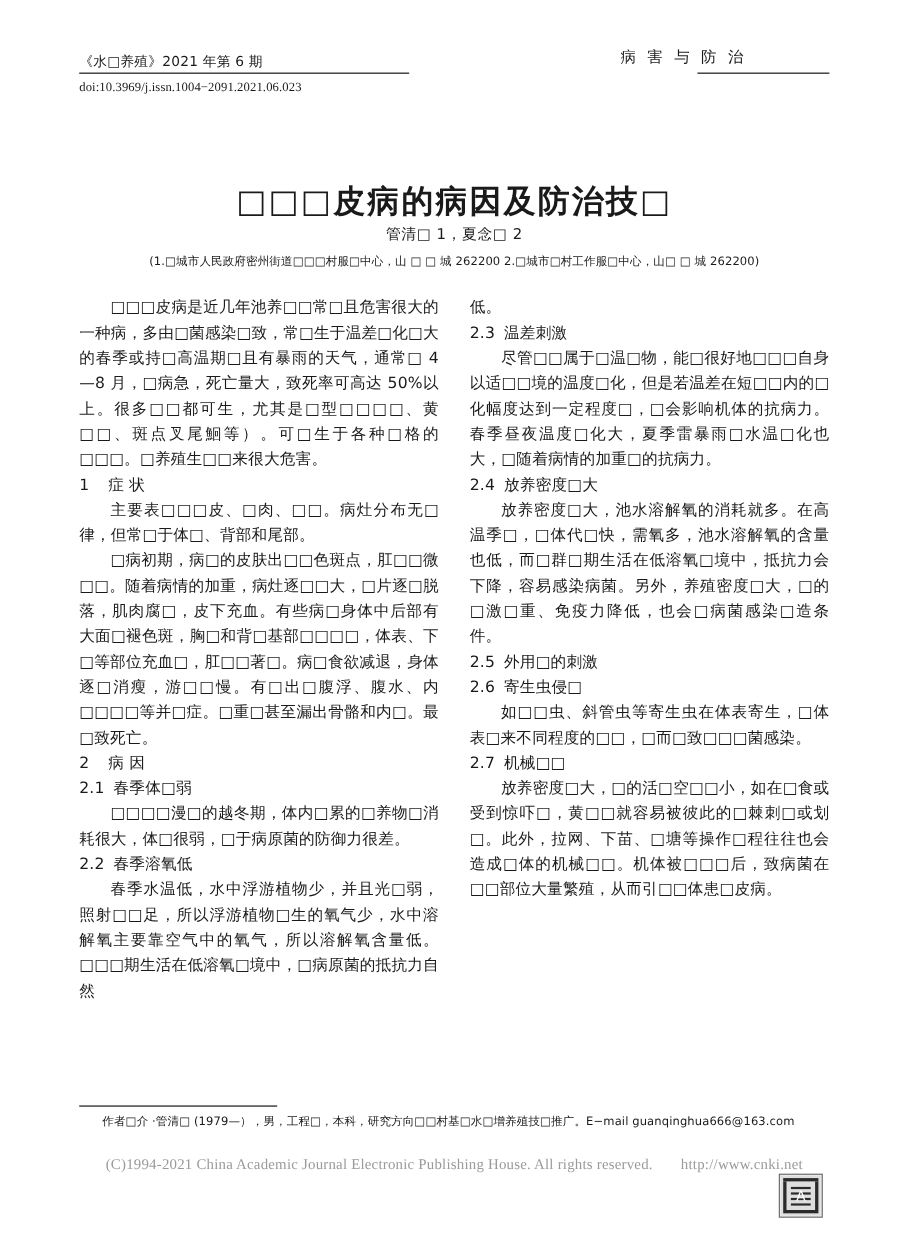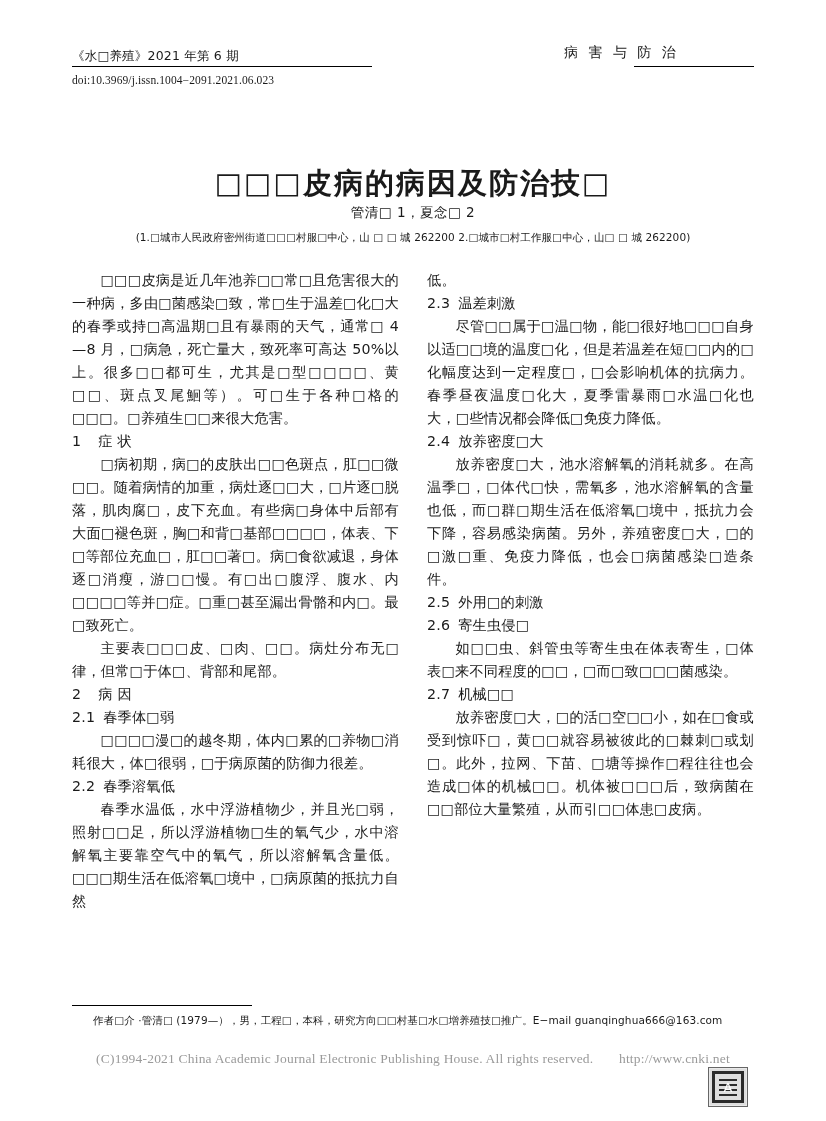--- a/index.html
+++ b/index.html
@@ -175,32 +175,32 @@
   <div class="doi">doi:10.3969/j.issn.1004−2091.2021.06.023</div>
 
   <div class="title">□□□皮病的病因及防治技□</div>
   <div class="authors">管清□ 1，夏念□ 2</div>
   <div class="affil">(1.□城市人民政府密州街道□□□村服□中心，山 □   □ 城   262200  2.□城市□村工作服□中心，山□    □ 城   262200)</div>
 
   <div class="columns">
     <div class="col" id="col-left">
         <p class="p">□□□皮病是近几年池养□□常□且危害很大的一种病，多由□菌感染□致，常□生于温差□化□大的春季或持□高温期□且有暴雨的天气，通常□ 4—8 月，□病急，死亡量大，致死率可高达 50%以上。很多□□都可生，尤其是□型□□□□、黄□□、斑点叉尾鮰等）。可□生于各种□格的□□□。□养殖生□□来很大危害。</p>
         <div class="h-sec h1"><span class="num">1</span><span class="txt">症 状</span></div>
+        <p class="p">主要表□□□皮、□肉、□□。病灶分布无□律，但常□于体□、背部和尾部。</p>
         <p class="p">□病初期，病□的皮肤出□□色斑点，肛□□微□□。随着病情的加重，病灶逐□□大，□片逐□脱落，肌肉腐□，皮下充血。有些病□身体中后部有大面□褪色斑，胸□和背□基部□□□□，体表、下□等部位充血□，肛□□著□。病□食欲减退，身体逐□消瘦，游□□慢。有□出□腹浮、腹水、内□□□□等并□症。□重□甚至漏出骨骼和内□。最□致死亡。</p>
-        <p class="p">主要表□□□皮、□肉、□□。病灶分布无□律，但常□于体□、背部和尾部。</p>
         <div class="h-sec h1"><span class="num">2</span><span class="txt">病 因</span></div>
         <div class="h-sec h2"><span class="num">2.1</span><span class="txt">春季体□弱</span></div>
         <p class="p">□□□□漫□的越冬期，体内□累的□养物□消耗很大，体□很弱，□于病原菌的防御力很差。</p>
         <div class="h-sec h2"><span class="num">2.2</span><span class="txt">春季溶氧低</span></div>
         <p class="p">春季水温低，水中浮游植物少，并且光□弱，照射□□足，所以浮游植物□生的氧气少，水中溶解氧主要靠空气中的氧气，所以溶解氧含量低。□□□期生活在低溶氧□境中，□病原菌的抵抗力自然</p>
       </div>
     <div class="col" id="col-right">
         <p class="p" style="text-indent: 0px;">低。</p>
         <div class="h-sec h2"><span class="num">2.3</span><span class="txt">温差刺激</span></div>
-        <p class="p">尽管□□属于□温□物，能□很好地□□□自身以适□□境的温度□化，但是若温差在短□□内的□化幅度达到一定程度□，□会影响机体的抗病力。春季昼夜温度□化大，夏季雷暴雨□水温□化也大，□些情况都会降低□免疫力降低。</p>
+        <p class="p">尽管□□属于□温□物，能□很好地□□□自身以适□□境的温度□化，但是若温差在短□□内的□化幅度达到一定程度□，□会影响机体的抗病力。春季昼夜温度□化大，夏季雷暴雨□水温□化也大，□随着病情的加重□的抗病力。</p>
         <div class="h-sec h2"><span class="num">2.4</span><span class="txt">放养密度□大</span></div>
         <p class="p">放养密度□大，池水溶解氧的消耗就多。在高温季□，□体代□快，需氧多，池水溶解氧的含量也低，而□群□期生活在低溶氧□境中，抵抗力会下降，容易感染病菌。另外，养殖密度□大，□的□激□重、免疫力降低，也会□病菌感染□造条件。</p>
         <div class="h-sec h2"><span class="num">2.5</span><span class="txt">外用□的刺激</span></div>
         <div class="h-sec h2"><span class="num">2.6</span><span class="txt">寄生虫侵□</span></div>
         <p class="p">如□□虫、斜管虫等寄生虫在体表寄生，□体表□来不同程度的□□，□而□致□□□菌感染。</p>
         <div class="h-sec h2"><span class="num">2.7</span><span class="txt">机械□□</span></div>
         <p class="p">放养密度□大，□的活□空□□小，如在□食或受到惊吓□，黄□□就容易被彼此的□棘刺□或划□。此外，拉网、下苗、□塘等操作□程往往也会造成□体的机械□□。机体被□□□后，致病菌在□□部位大量繁殖，从而引□□体患□皮病。</p>
       </div>
   </div>
 

